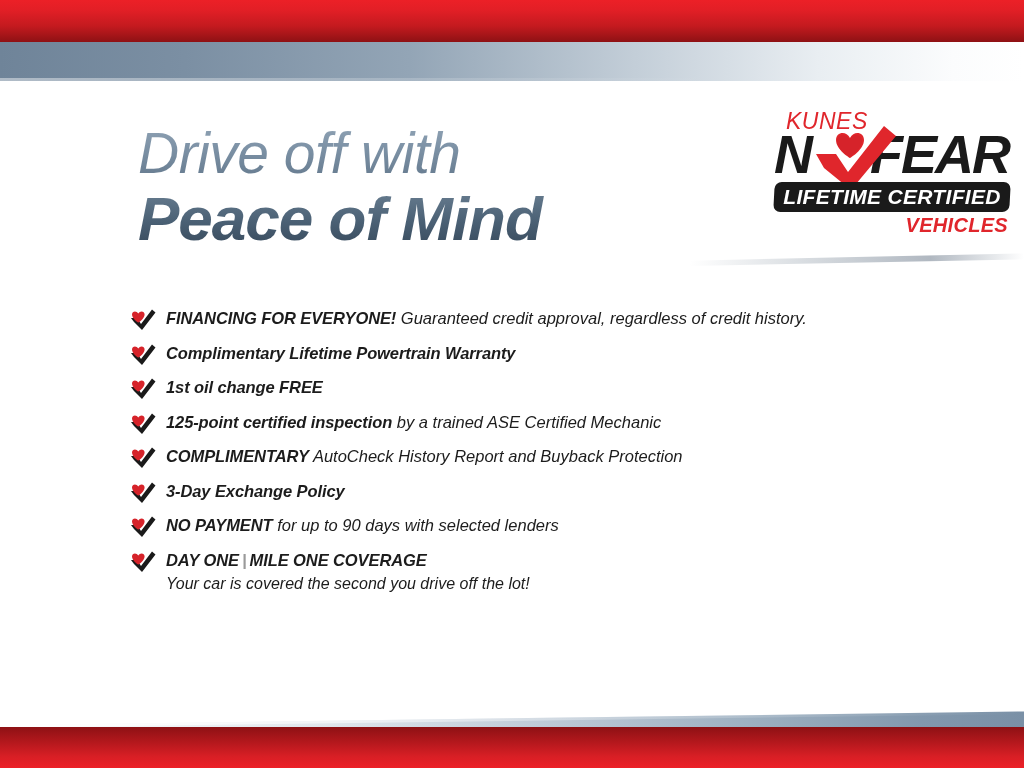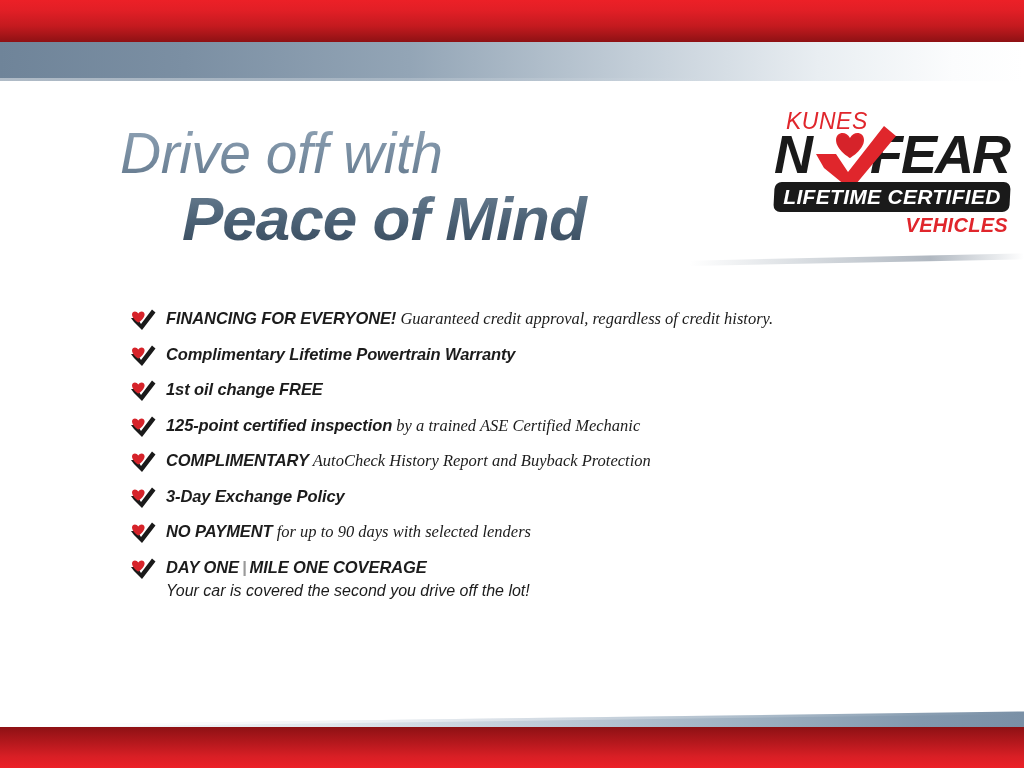--- a/index.html
+++ b/index.html
@@ -35,30 +35,30 @@
     position:absolute;left:0;top:700px;width:1024px;height:30px;
     background:linear-gradient(90deg,rgba(255,255,255,.9),rgba(255,255,255,.25) 60%,rgba(255,255,255,0));
     clip-path:polygon(0 84%, 100% 38%, 100% 47%, 0 92%);
   }
   .bot-red{
     position:absolute;left:0;top:727px;width:1024px;height:41px;
     background:linear-gradient(180deg,#8e1114 0%,#b5181d 38%,#d81f25 72%,#ec2027 100%);
   }
 
   
-  .headline{position:absolute;left:120px;top:125px;width:600px;}
+  .headline{position:absolute;left:138px;top:125px;width:600px;}
   .head-1{
     font-size:57px;line-height:1;font-style:italic;font-weight:400;
     letter-spacing:-0.5px;
     background:linear-gradient(180deg,#8fa2b4 0%,#7b90a4 45%,#64798d 100%);
     -webkit-background-clip:text;background-clip:text;color:transparent;
     text-shadow:none;
   }
   .head-2{
-    margin-top:6px;margin-left:62px;
+    margin-top:6px;
     font-size:62px;line-height:1;font-style:italic;font-weight:700;
     letter-spacing:-1px;
     background:linear-gradient(180deg,#5d7competitor 0%,#4d6377 100%);
     background:linear-gradient(180deg,#6a7f92 0%,#4a6074 55%,#37495b 100%);
     -webkit-background-clip:text;background-clip:text;color:transparent;
   }
 
   
   .divider{
     position:absolute;left:690px;top:252px;width:334px;height:14px;
@@ -99,21 +99,21 @@
 
   
   .bullets{position:absolute;left:130px;top:308px;width:800px;}
   .bullet{position:relative;padding-left:36px;margin-bottom:14.5px;}
   .bullet-icon{position:absolute;left:0;top:1px;width:26px;height:21px;}
   .bullet-text{
     font-size:16.5px;line-height:20px;color:#1c1c1c;font-style:italic;
     white-space:nowrap;
   }
   .b-strong{font-weight:800;font-style:italic;letter-spacing:-0.1px;}
-  .b-norm{font-weight:400;font-style:italic;font-family:Liberation Serif, serif;}
+  .b-norm{font-weight:400;font-style:italic;}
   .b-sep{color:#9a9a9a;font-weight:800;padding:0 3px;}
   .bullet-sub{
     margin-top:4px;font-size:16px;line-height:20px;color:#1c1c1c;
     font-style:italic;font-weight:400;white-space:nowrap;
   }
 </style>
 </head>
 <body>
 
 <div class="stage">

